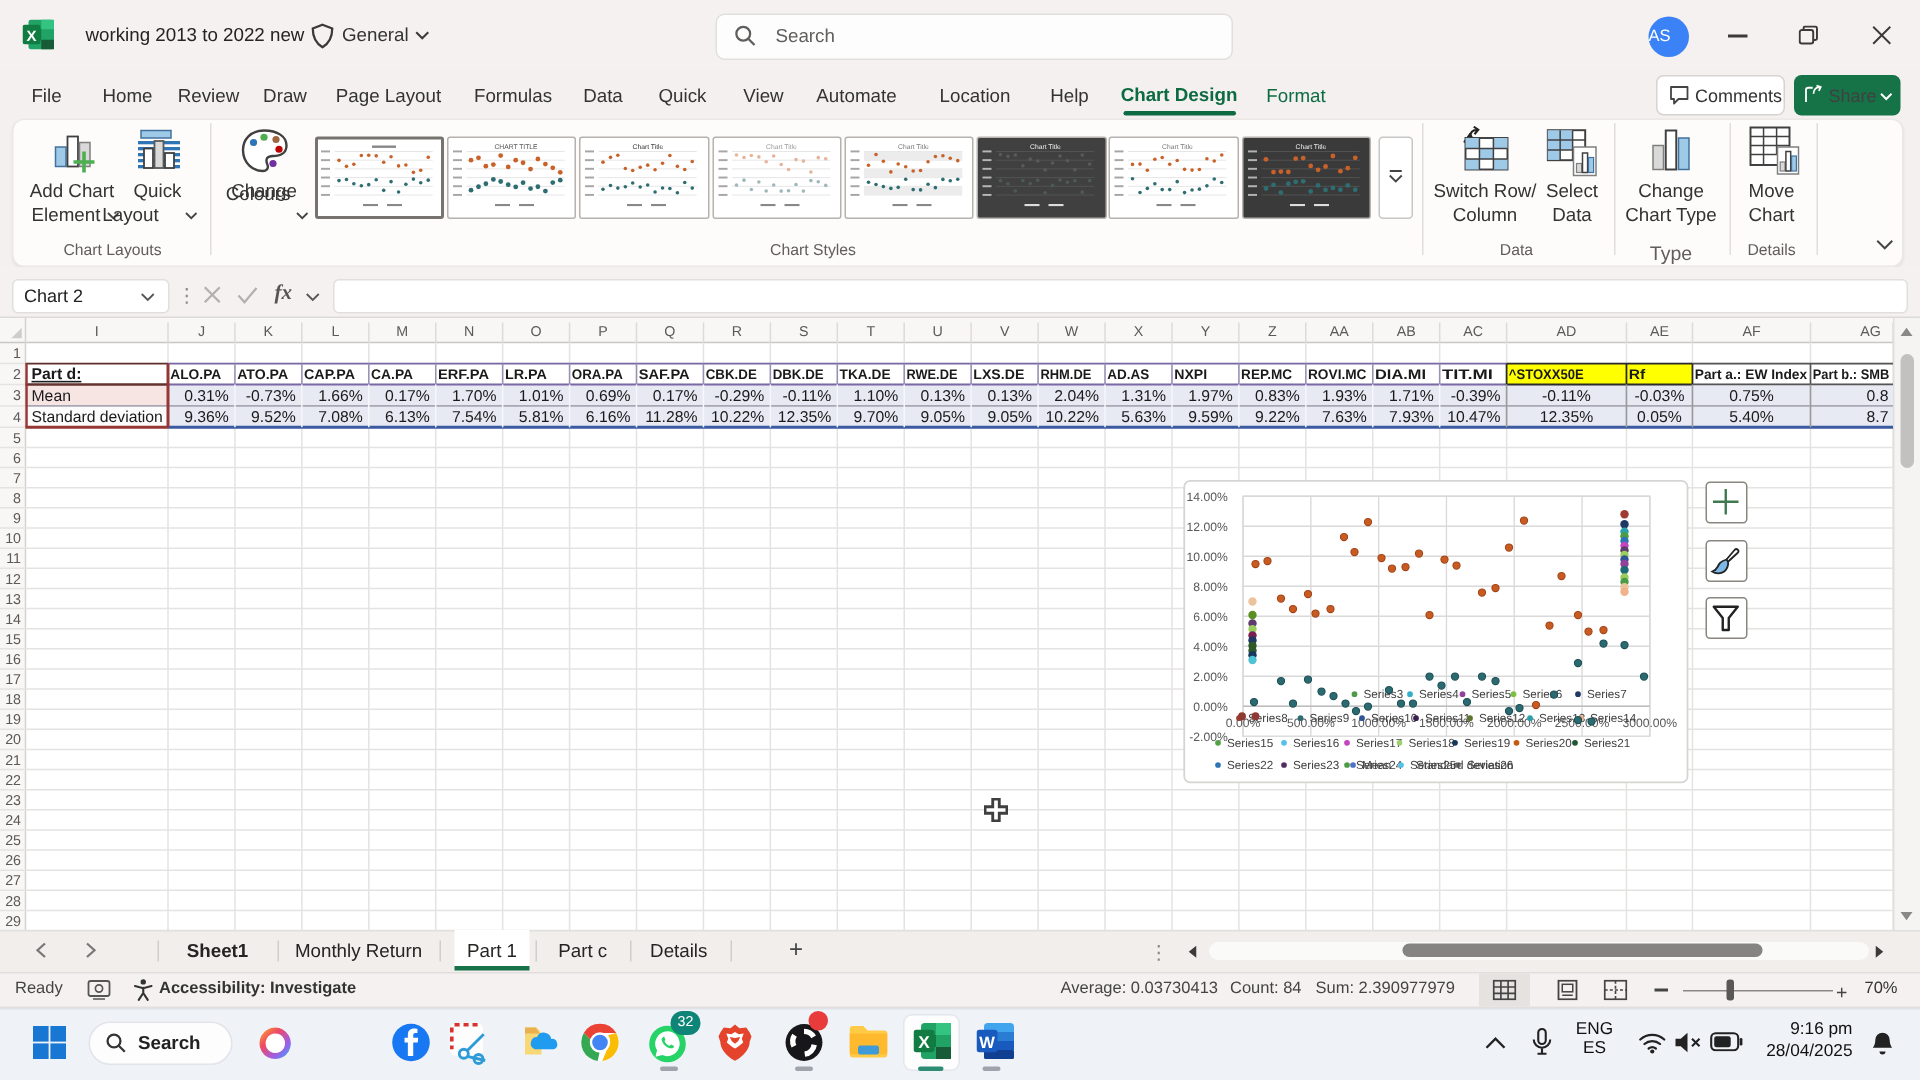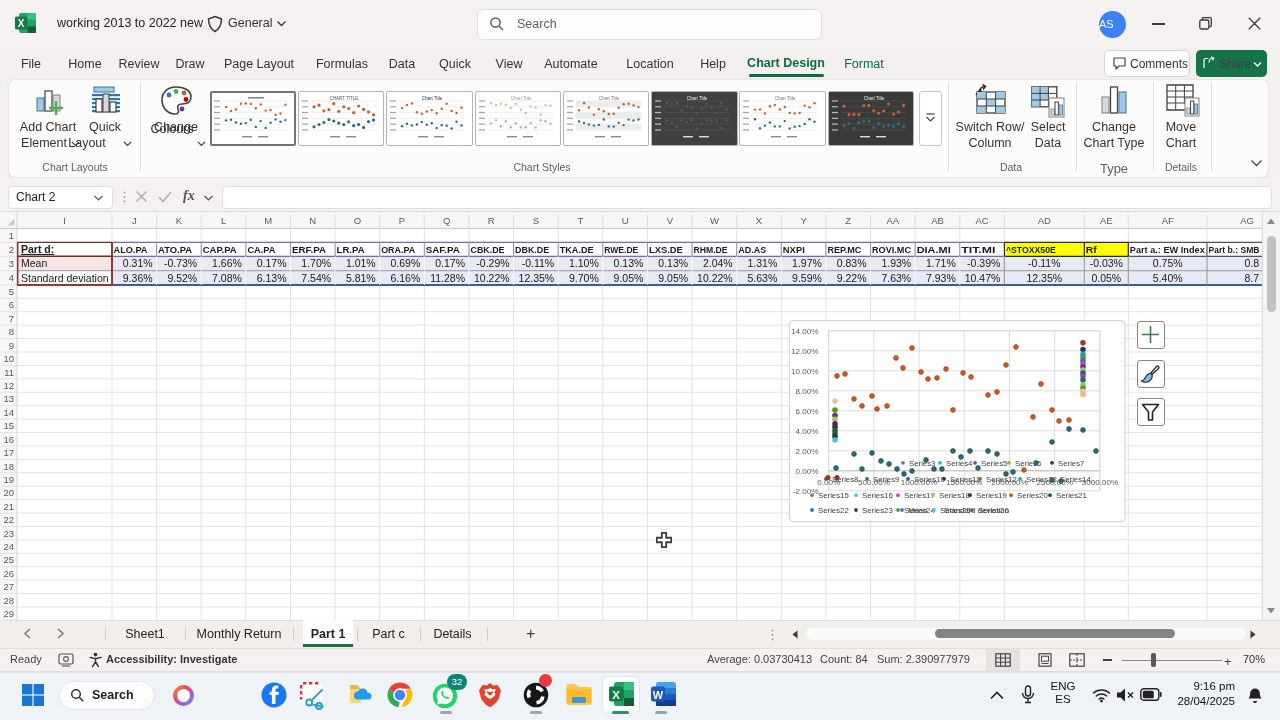--- a/index.html
+++ b/index.html
@@ -1026,23 +1026,23 @@
     </svg>
 <div class="abs" style="left:0;top:620px;width:1280px;height:28px;background:#f1eeec;border-top:1px solid #e1dfdd"></div>
 <svg class="abs" style="left:22px;top:627px" width="11" height="13" viewBox="0 0 11 13">
       <path d="M8 2 L3 6.5 L8 11" fill="none" stroke="#7a7876" stroke-width="1.5"></path>
     </svg>
 <svg class="abs" style="left:55px;top:627px" width="11" height="13" viewBox="0 0 11 13">
       <path d="M3 2 L8 6.5 L3 11" fill="none" stroke="#7a7876" stroke-width="1.5"></path>
     </svg>
 <div class="abs" style="left:303px;top:620px;width:50px;height:26px;background:#fff"></div>
 <div class="abs" style="left:303px;top:644px;width:50px;height:2.5px;background:#17724a"></div>
-<div class="abs" style="left:145.0px;top:627px;transform:translateX(-50%);font-size:12.5px;color:#252423;font-weight:normal;white-space:nowrap">Sheet1</div>
+<div class="abs" style="left:145.0px;top:627px;transform:translateX(-50%);font-size:12.5px;color:#252423;font-weight:bold;white-space:nowrap">Sheet1</div>
 <div class="abs" style="left:239.0px;top:627px;transform:translateX(-50%);font-size:12.5px;color:#252423;font-weight:normal;white-space:nowrap">Monthly Return</div>
-<div class="abs" style="left:328.0px;top:627px;transform:translateX(-50%);font-size:12.5px;color:#252423;font-weight:bold;white-space:nowrap">Part 1</div>
+<div class="abs" style="left:328.0px;top:627px;transform:translateX(-50%);font-size:12.5px;color:#252423;font-weight:normal;white-space:nowrap">Part 1</div>
 <div class="abs" style="left:388.5px;top:627px;transform:translateX(-50%);font-size:12.5px;color:#252423;font-weight:normal;white-space:nowrap">Part c</div>
 <div class="abs" style="left:452.5px;top:627px;transform:translateX(-50%);font-size:12.5px;color:#252423;font-weight:normal;white-space:nowrap">Details</div>
 <div class="abs" style="left:105px;top:627px;width:1px;height:14px;background:#d0cecb"></div>
 <div class="abs" style="left:185px;top:627px;width:1px;height:14px;background:#d0cecb"></div>
 <div class="abs" style="left:293px;top:627px;width:1px;height:14px;background:#d0cecb"></div>
 <div class="abs" style="left:357px;top:627px;width:1px;height:14px;background:#d0cecb"></div>
 <div class="abs" style="left:420px;top:627px;width:1px;height:14px;background:#d0cecb"></div>
 <div class="abs" style="left:487px;top:627px;width:1px;height:14px;background:#d0cecb"></div>
 <div class="abs" style="left:526px;top:625px;font-size:16px;color:#444">+</div>
 <div class="abs" style="left:766px;top:627px;font-size:13px;color:#8a8886">⋮</div>

